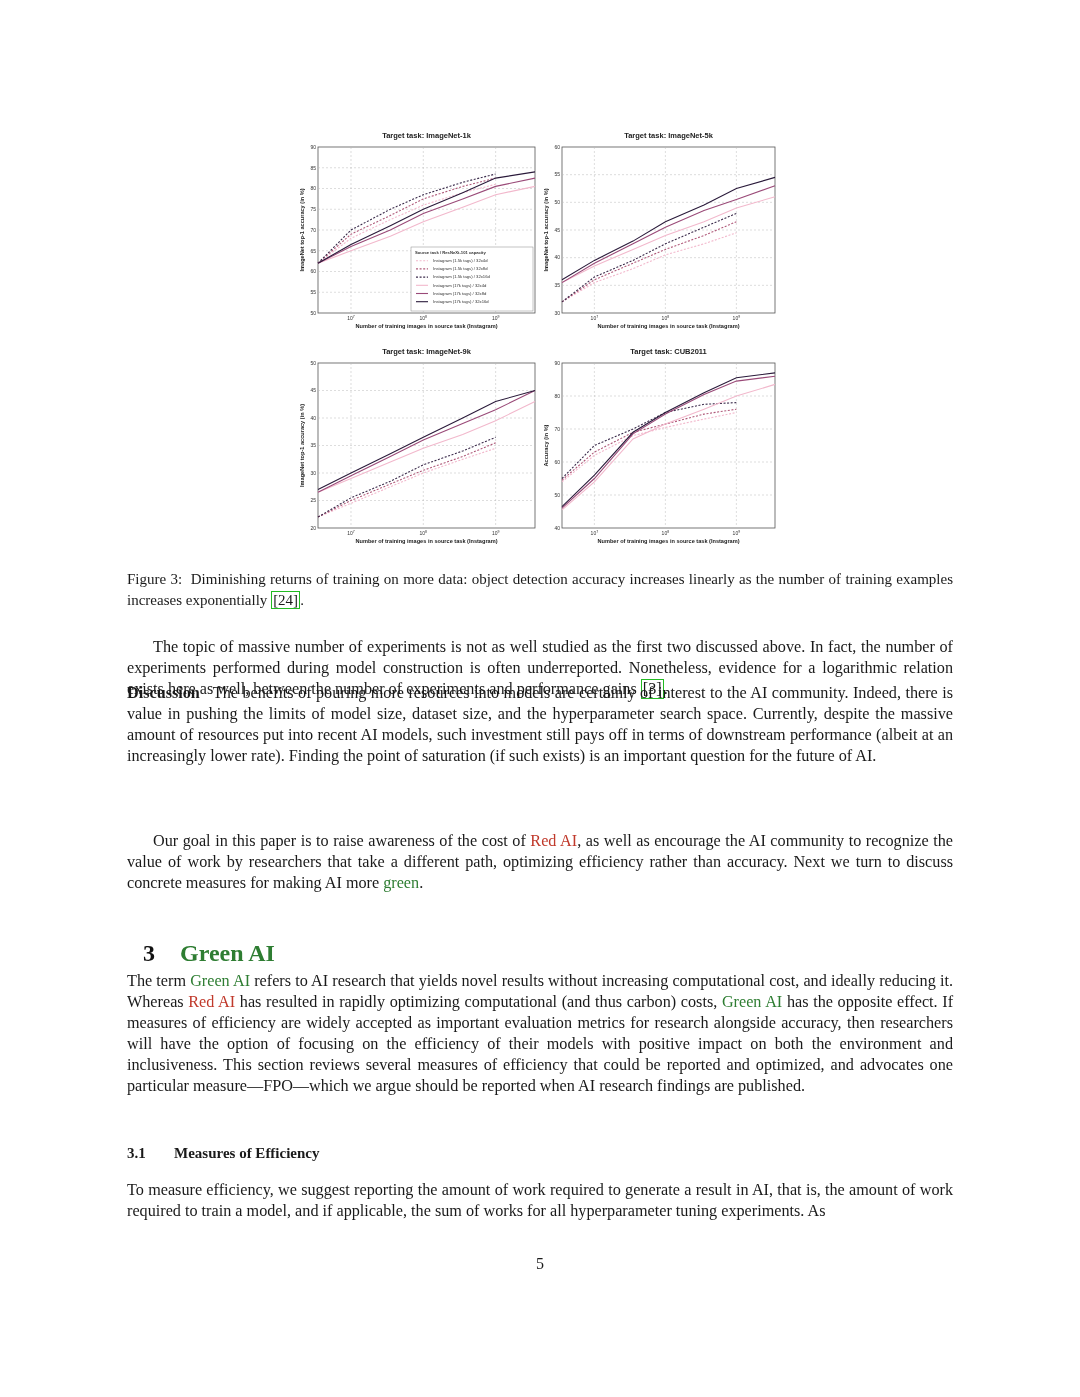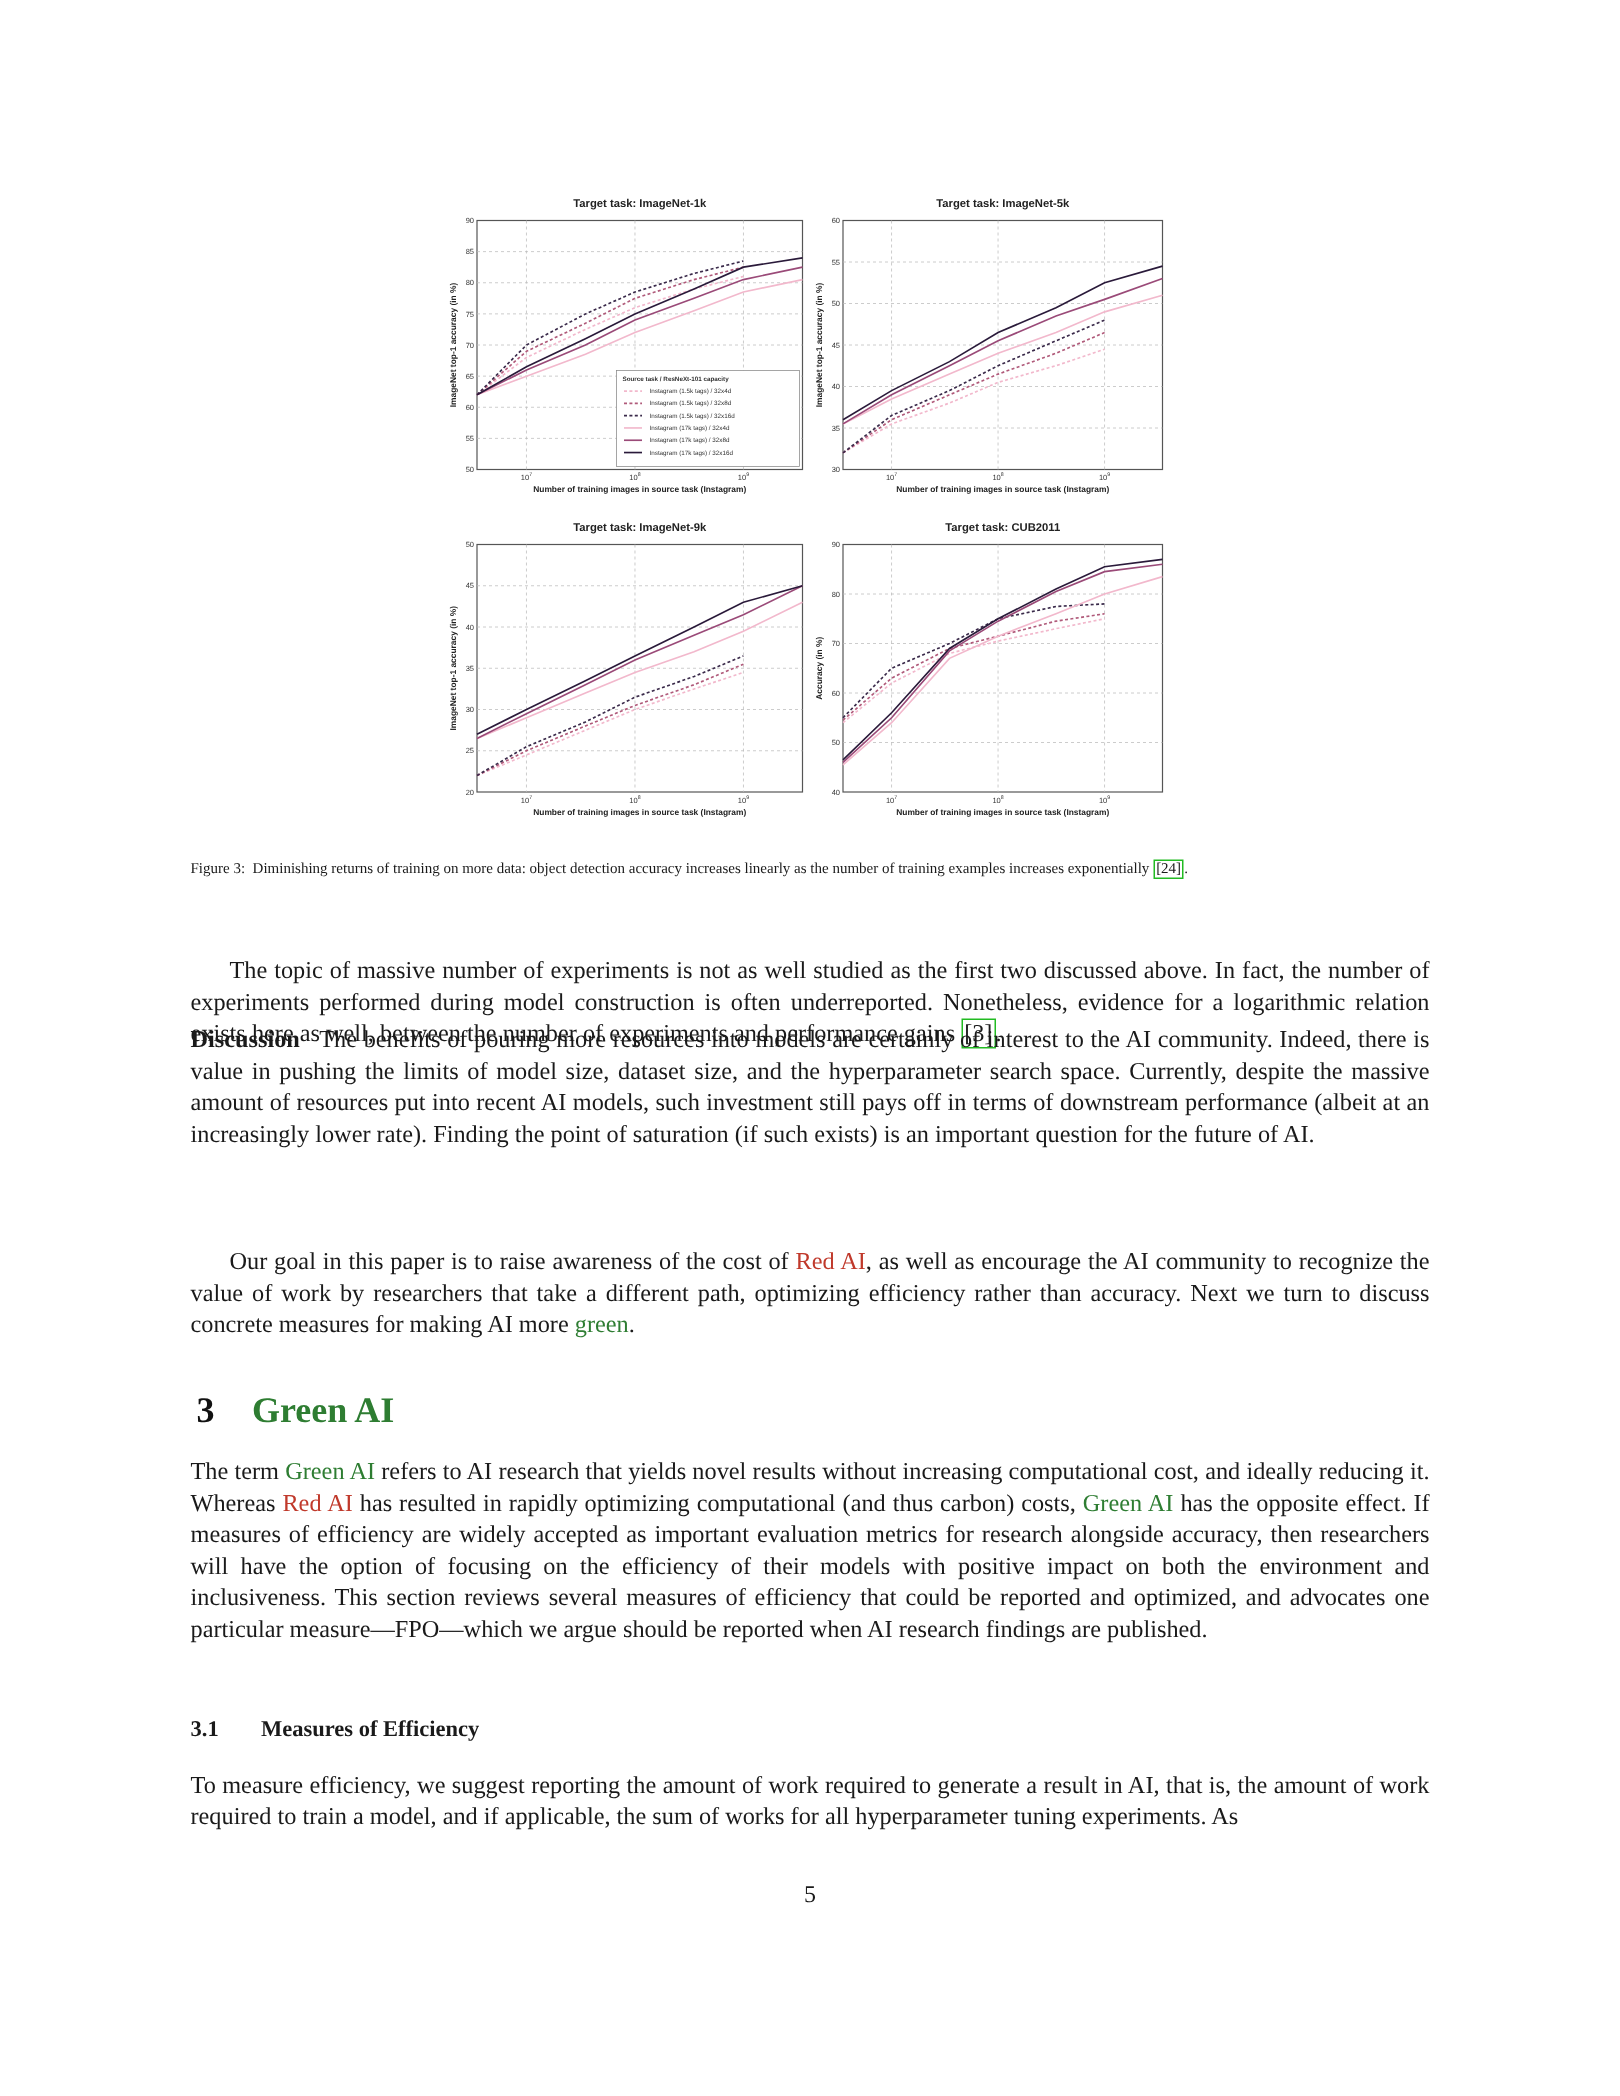--- a/index.html
+++ b/index.html
@@ -1,26 +1,26 @@
 <!DOCTYPE html>
 <html><head>
 <meta charset="utf-8">
 <style>
   html, body { margin: 0; padding: 0; background: #ffffff; }
   body { width: 1080px; height: 1397px; position: relative; font-family: "Liberation Serif", "DejaVu Serif", serif; color: #1a1a1a; overflow: hidden; }
   .figure { position: absolute; left: 290px; top: 125px; width: 500px; height: 430px; }
   .figure svg { display: block; }
-  .caption { position: absolute; left: 127px; top: 569px; width: 826px; font-size: 10px; line-height: 21px; text-align: justify; font-family: Liberation Serif, serif; }
+  .caption { position: absolute; left: 127px; top: 569px; width: 826px; font-size: 15px; line-height: 21px; text-align: justify; font-family: Liberation Serif, serif; }
   .para { position: absolute; left: 127px; width: 826px; font-size: 16.2px; line-height: 21px; text-align: justify; margin: 0; }
   .indent { text-indent: 26px; }
   .cite { border: 1.2px solid #22bb22; padding: 0 1px; }
   .red { color: #c0392b; margin-top: 28px; }
   .green { color: #2e7d32; }
   .bold { font-weight: bold; }
-  .h1 { position: absolute; left: 127px; top: 924px; font-size: 24px; font-weight: bold; margin: 4px; }
+  .h1 { position: absolute; left: 127px; top: 924px; font-size: 24px; font-weight: bold; margin: 16px; }
   .h1 .num { color: #111; display: inline-block; width: 37px; }
   .h1 .title { color: #2e7d32; }
   .h2 { position: absolute; left: 127px; top: 1145px; font-size: 15px; font-weight: bold; margin: 0; }
   .h2 .num { display: inline-block; width: 47px; }
   .pagenum { position: absolute; left: 0; width: 1080px; top: 1255px; text-align: center; font-size: 16px; }
   .chart-title { font-family: "Liberation Sans", "DejaVu Sans", sans-serif; font-size: 7.5px; font-weight: bold; fill: #222; }
   .axis-label { font-family: "Liberation Sans", "DejaVu Sans", sans-serif; font-size: 5.6px; font-weight: bold; fill: #222; }
   .tick-label { font-family: "Liberation Sans", "DejaVu Sans", sans-serif; font-size: 5px; fill: #333; }
   .legend-text { font-family: "Liberation Sans", "DejaVu Sans", sans-serif; font-size: 4.2px; fill: #333; }
 </style>

